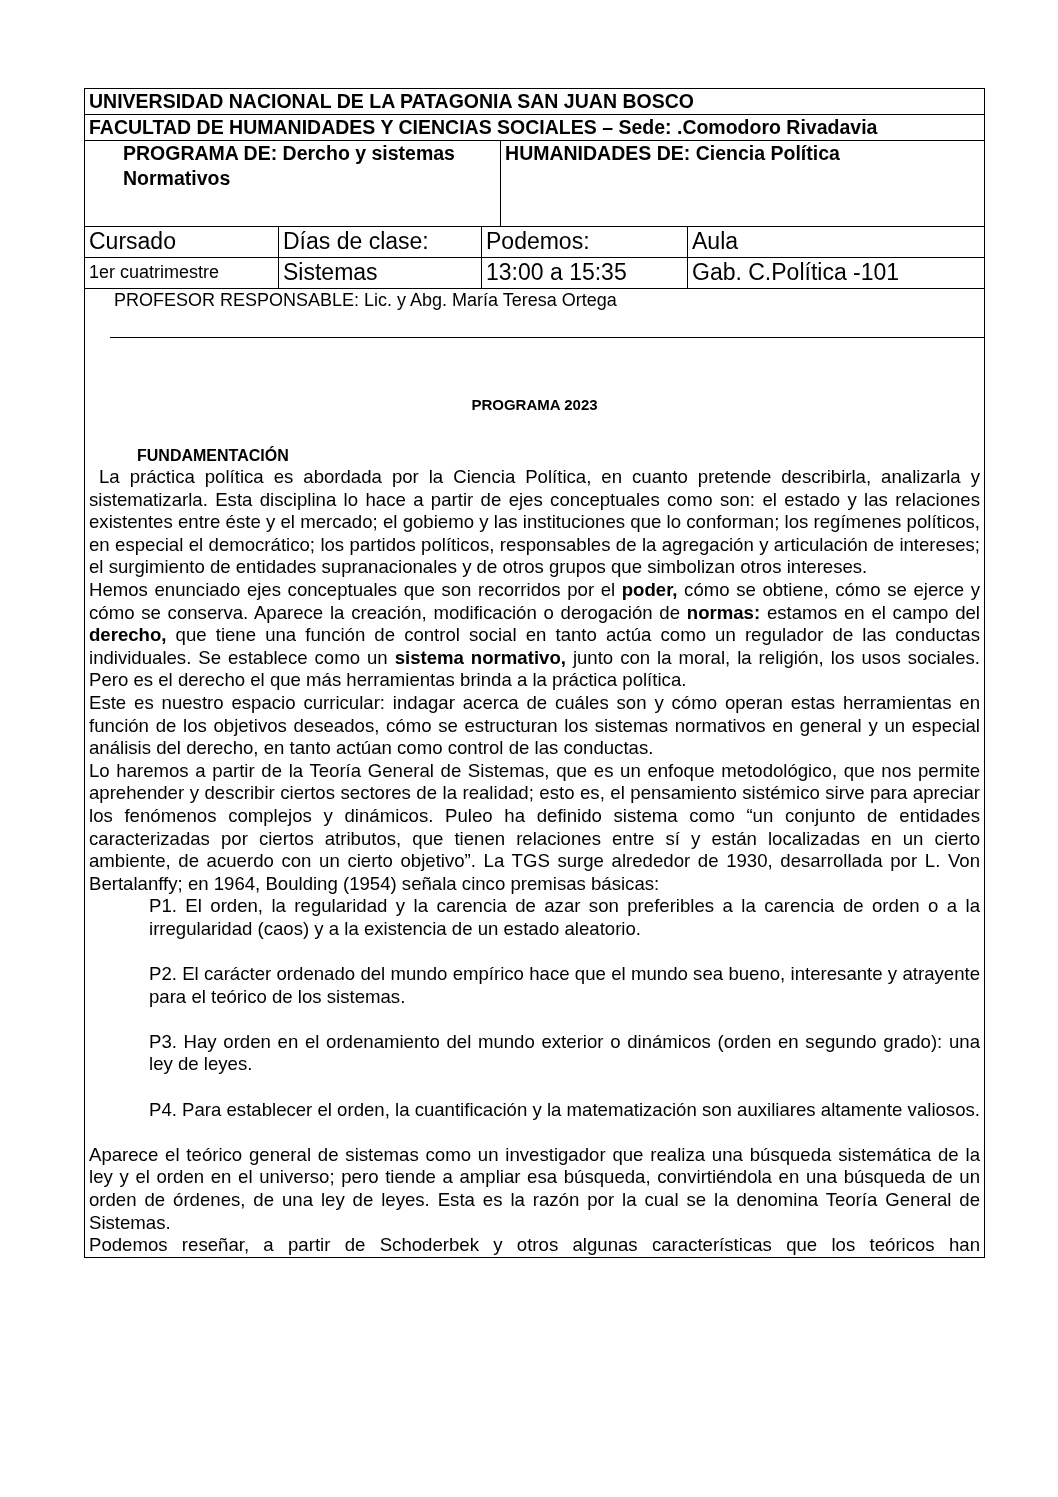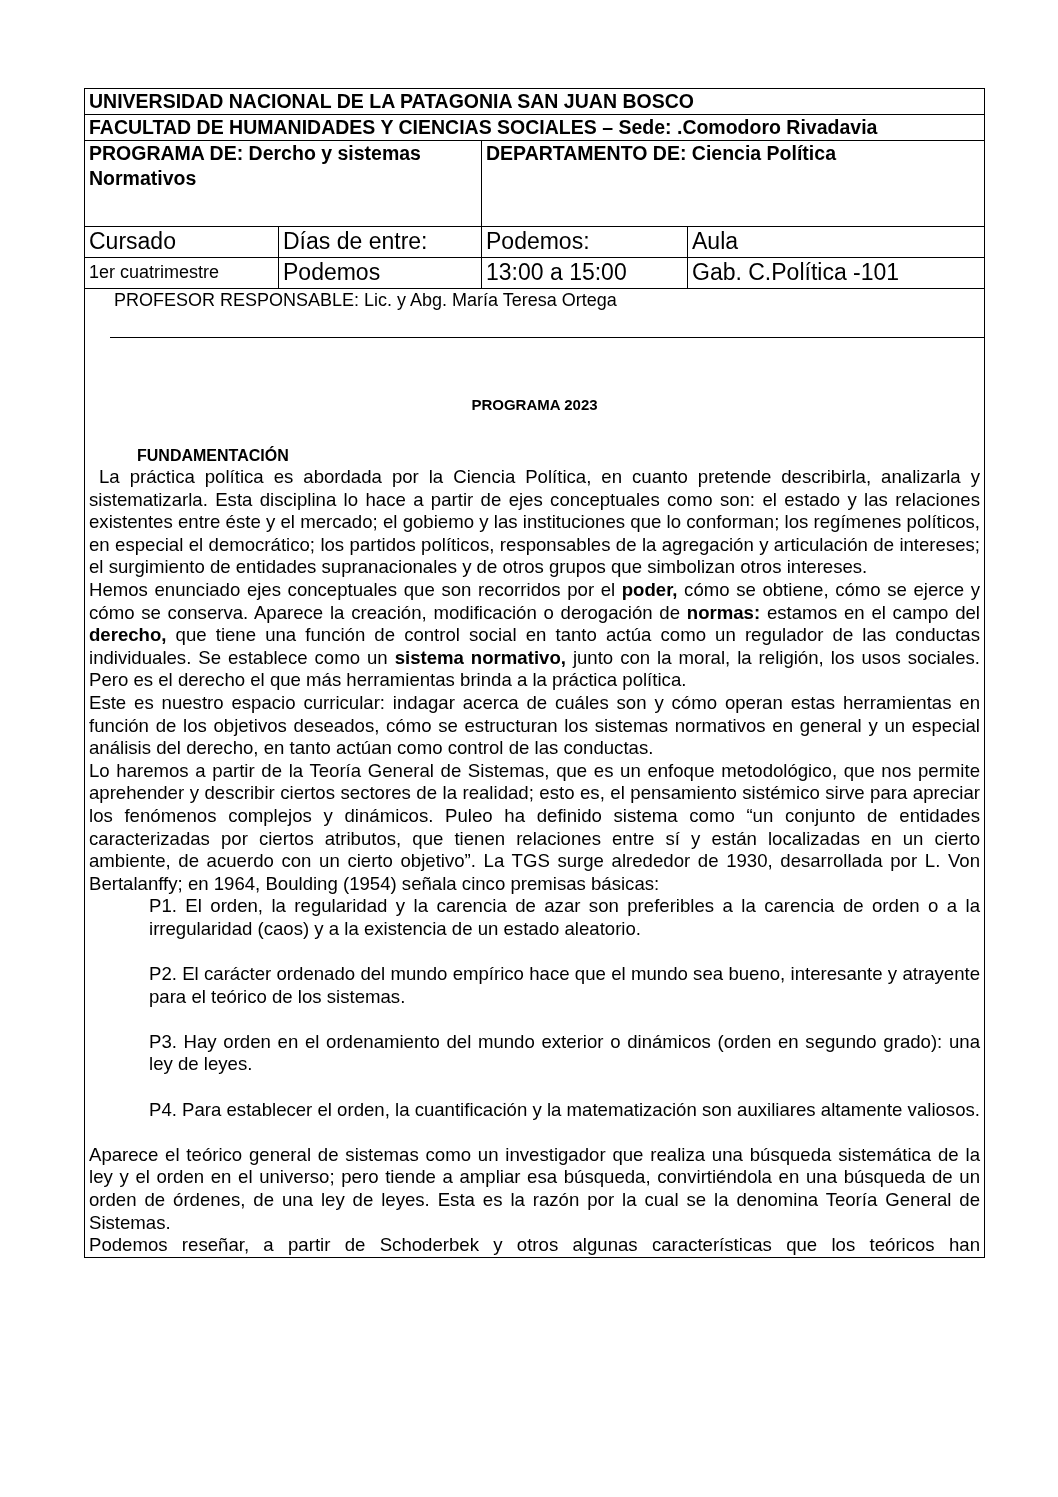--- a/index.html
+++ b/index.html
@@ -37,33 +37,33 @@
 <body>
 
 <div class="frame">
   <div class="row" style="height:25px;text-align:center;">
     <div class="hdr-bold">UNIVERSIDAD NACIONAL DE LA PATAGONIA SAN JUAN BOSCO</div>
   </div>
   <div class="row" style="height:25px;">
     <div class="hdr-bold">FACULTAD DE HUMANIDADES Y CIENCIAS SOCIALES – Sede: .Comodoro Rivadavia</div>
   </div>
   <div class="row prog-row">
-    <div class="cell" style="width:396px;">PROGRAMA DE: Dercho y sistemas Normativos</div>
-    <div class="cell" style="width:503px;">DEPARTAMENTO DE: Ciencia Política</div>
+    <div class="cell" style="width:396px;margin-left:34px;">PROGRAMA DE: Dercho y sistemas Normativos</div>
+    <div class="cell" style="width:503px;">HUMANIDADES DE: Ciencia Política</div>
   </div>
   <div class="row big-row">
     <div class="cell c1">Cursado</div>
-    <div class="cell c2">Días de entre:</div>
+    <div class="cell c2">Días de clase:</div>
     <div class="cell c3">Podemos:</div>
     <div class="cell c4">Aula</div>
   </div>
   <div class="row big-row">
     <div class="cell c1 small-first">1er cuatrimestre</div>
-    <div class="cell c2">Podemos</div>
-    <div class="cell c3">13:00 a 15:00</div>
+    <div class="cell c2">Sistemas</div>
+    <div class="cell c3">13:00 a 15:35</div>
     <div class="cell c4">Gab. C.Política  -101</div>
   </div>
   <div class="row prof-row">
     <div>PROFESOR RESPONSABLE: Lic. y Abg. María Teresa Ortega</div>
   </div>
   <div class="row">
     <div class="body-area" style="width:100%; box-sizing:border-box;">
       <div class="title-center">PROGRAMA 2023</div>
       <div class="section-title">FUNDAMENTACIÓN</div>
       <p class="para" style="white-space:pre-wrap;"> La práctica política es abordada por la Ciencia Política, en cuanto pretende describirla, analizarla y sistematizarla. Esta disciplina lo hace a partir de ejes conceptuales como son: el estado y las relaciones existentes entre éste y el mercado; el gobiemo y las instituciones que lo conforman; los regímenes políticos, en especial el democrático; los partidos políticos, responsables de la agregación y articulación de intereses; el surgimiento de entidades supranacionales y de otros grupos que simbolizan otros intereses.</p>

